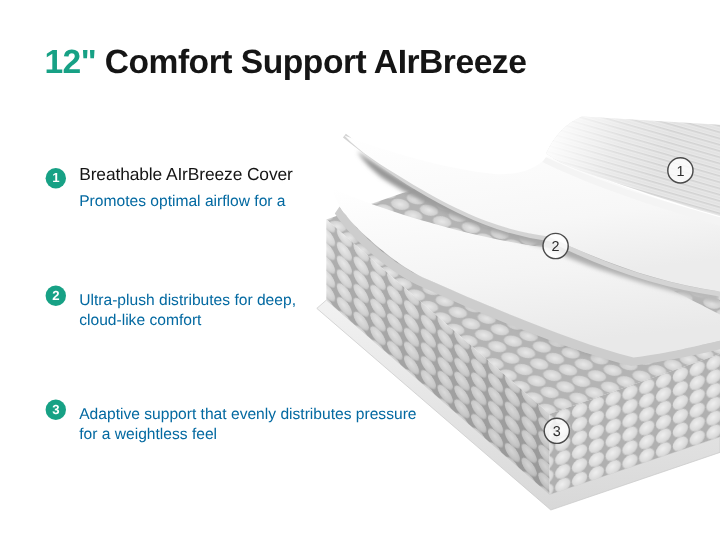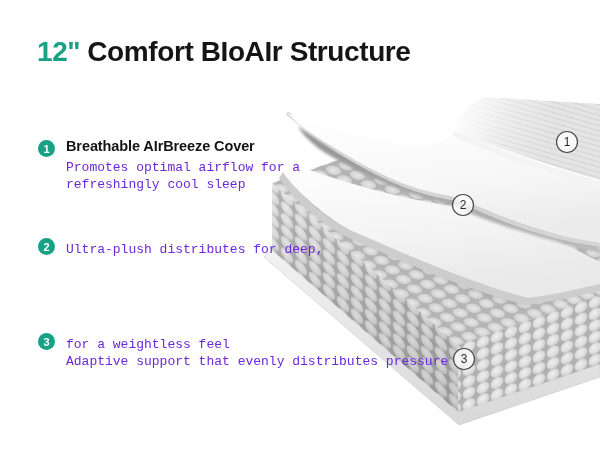--- a/index.html
+++ b/index.html
@@ -14,27 +14,26 @@
   }
   .page-title .measure{color:#17a185;margin-right:7px;}
   .feature{position:absolute;left:38px;width:320px;}
   .f1{top:138px;} .f2{top:236px;} .f3{top:331px;}
   .badge{
     position:absolute;left:0;top:2px;width:17px;height:17px;border-radius:50%;
     background:#17a185;color:#ffffff;font-size:11px;font-weight:bold;
     display:flex;align-items:center;justify-content:center;
   }
   .feature h3{
-    margin:0 0 0 28px;font-size:14.5px;font-weight:bold;color:#141414;
+    margin:0 0 0 28px;font-size:14.5px;font-weight:normal;color:#141414;
     letter-spacing:-0.1px;white-space:nowrap;
   }
   .feature .desc{
-    margin:5px 0 0 28px;font-size:13px;line-height:17px;color:#6d28d9;
+    margin:5px 0 0 28px;font-size:13px;line-height:17px;color:#0369a1;
     white-space:nowrap;
-    font-family:Liberation Mono, monospace;
   }
 </style>
 </head>
 <body>
 
 <svg class="illustration" viewBox="0 0 600 450" xmlns="http://www.w3.org/2000/svg" aria-hidden="true">
   <defs>
     <radialGradient id="gCoil" cx="45%" cy="42%" r="65%">
       <stop offset="0%" stop-color="#e9e9e9"></stop>
       <stop offset="70%" stop-color="#d5d5d5"></stop>
@@ -151,38 +150,38 @@
     <circle cx="463" cy="205" r="10.5" fill="#ffffff" fill-opacity="0.78" stroke="#4a4a4a" stroke-width="1.2"></circle>
     <text x="463" y="209.3" text-anchor="middle" font-size="12" fill="#2c2c2c" font-family="Liberation Sans, DejaVu Sans, sans-serif">2</text>
   </g>
   <g>
     <circle cx="464" cy="359" r="10.5" fill="#ffffff" fill-opacity="0.78" stroke="#4a4a4a" stroke-width="1.2"></circle>
     <text x="464" y="363.3" text-anchor="middle" font-size="12" fill="#2c2c2c" font-family="Liberation Sans, DejaVu Sans, sans-serif">3</text>
   </g>
 </svg>
 
 <div class="page-title">
-  <span class="measure">12"</span><span>Comfort BIoAIr Structure</span>
+  <span class="measure">12"</span><span>Comfort Support AIrBreeze</span>
 </div>
 
 <div class="feature f1">
   <span class="badge">1</span>
   <h3>Breathable AIrBreeze Cover</h3>
   <div class="desc">
     <div>Promotes optimal airflow for a</div>
-    <div>refreshingly cool sleep</div>
   </div>
 </div>
 
 <div class="feature f2">
   <span class="badge">2</span>
   <div class="desc">
     <div>Ultra-plush distributes for deep,</div>
+    <div>cloud-like comfort</div>
   </div>
 </div>
 
 <div class="feature f3">
   <span class="badge">3</span>
   <div class="desc">
+    <div>Adaptive support that evenly distributes pressure</div>
     <div>for a weightless feel</div>
-    <div>Adaptive support that evenly distributes pressure</div>
   </div>
 </div>
 
 </body></html>

